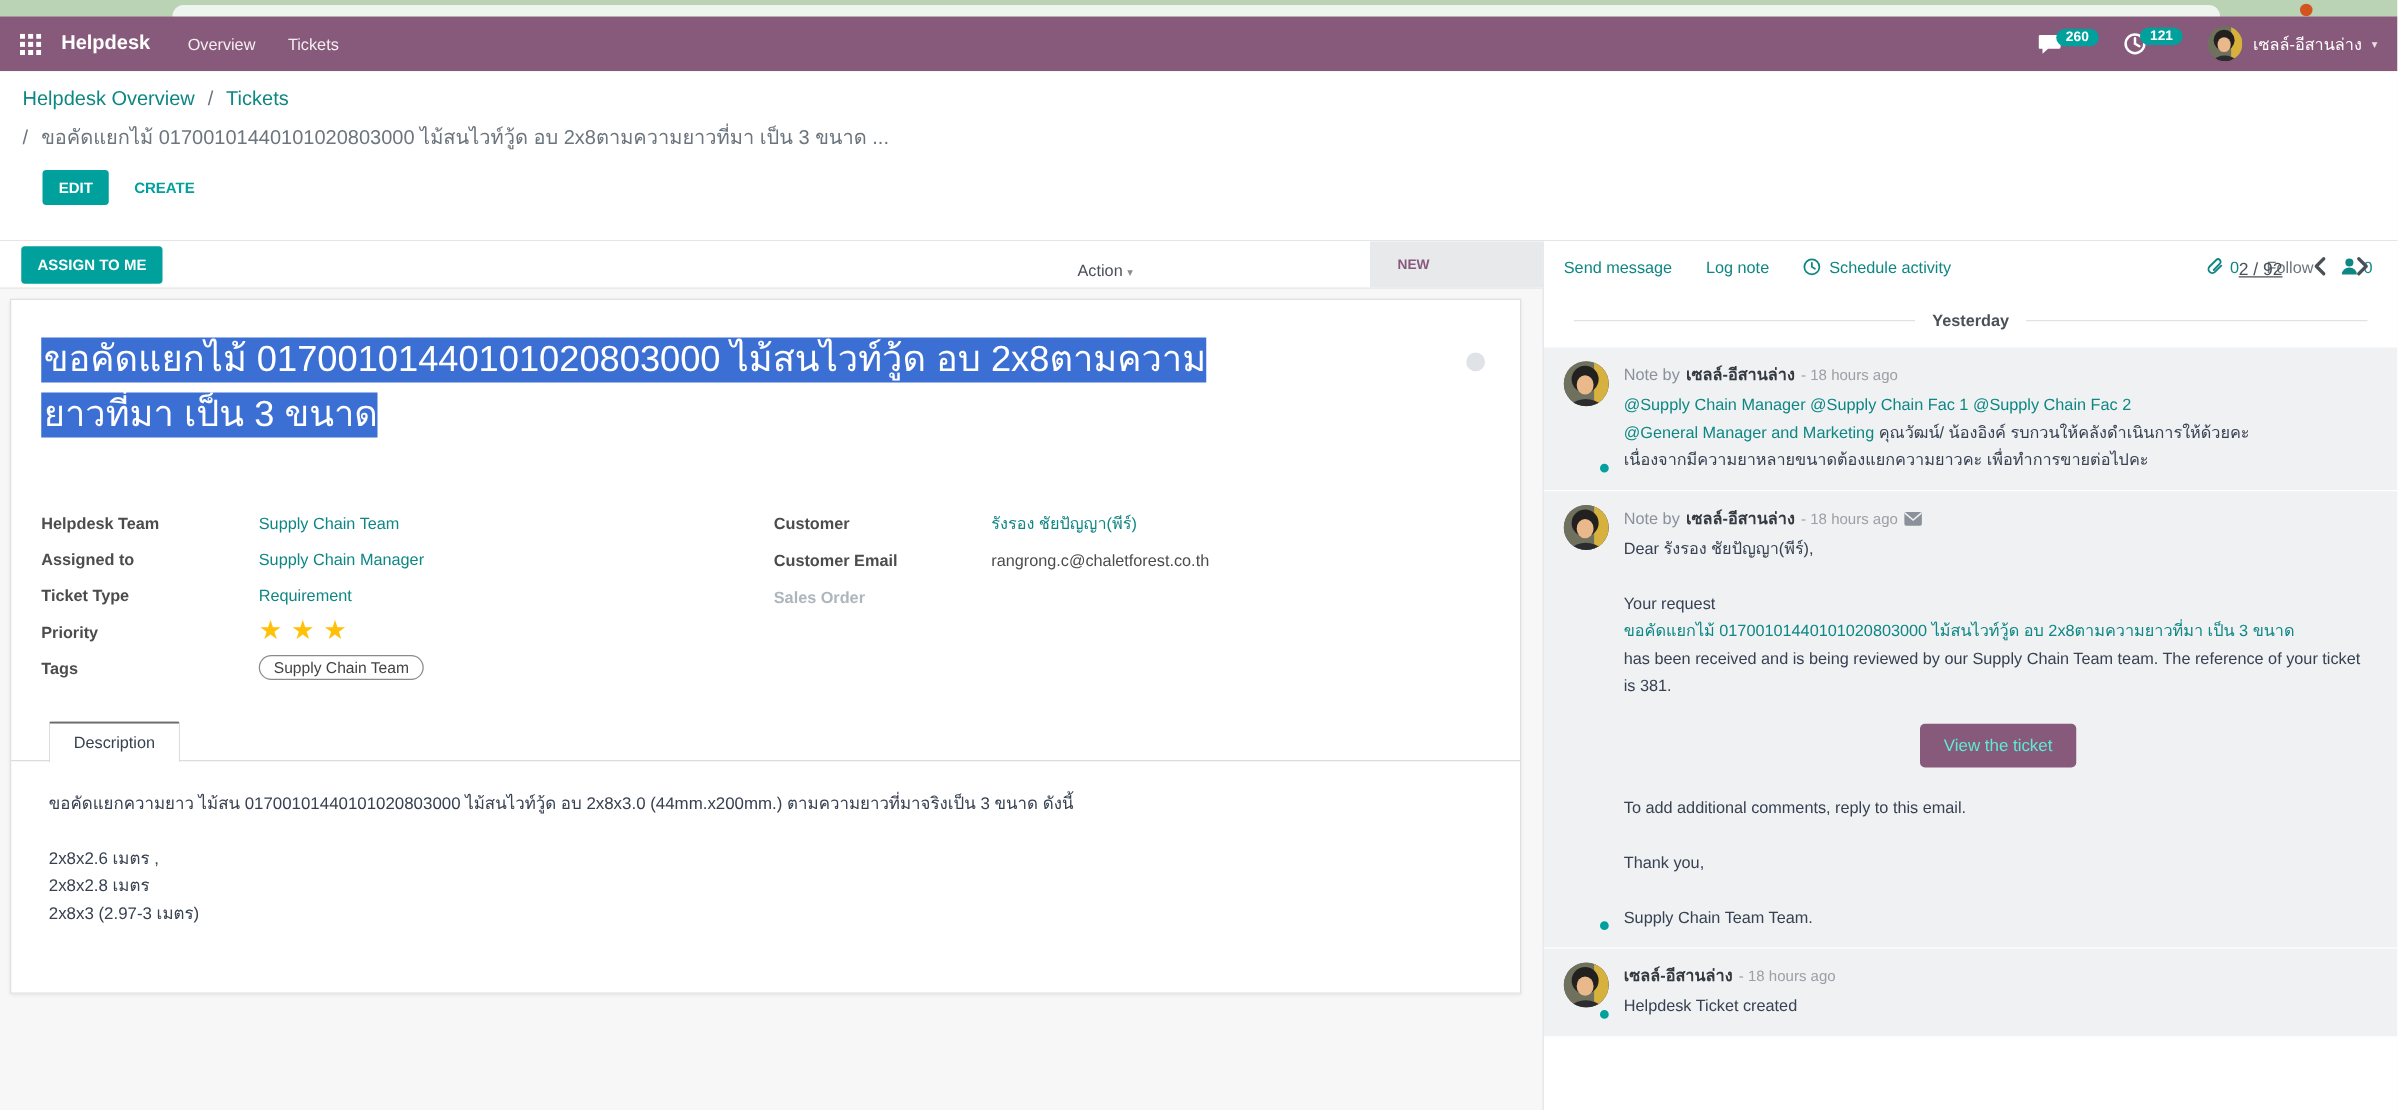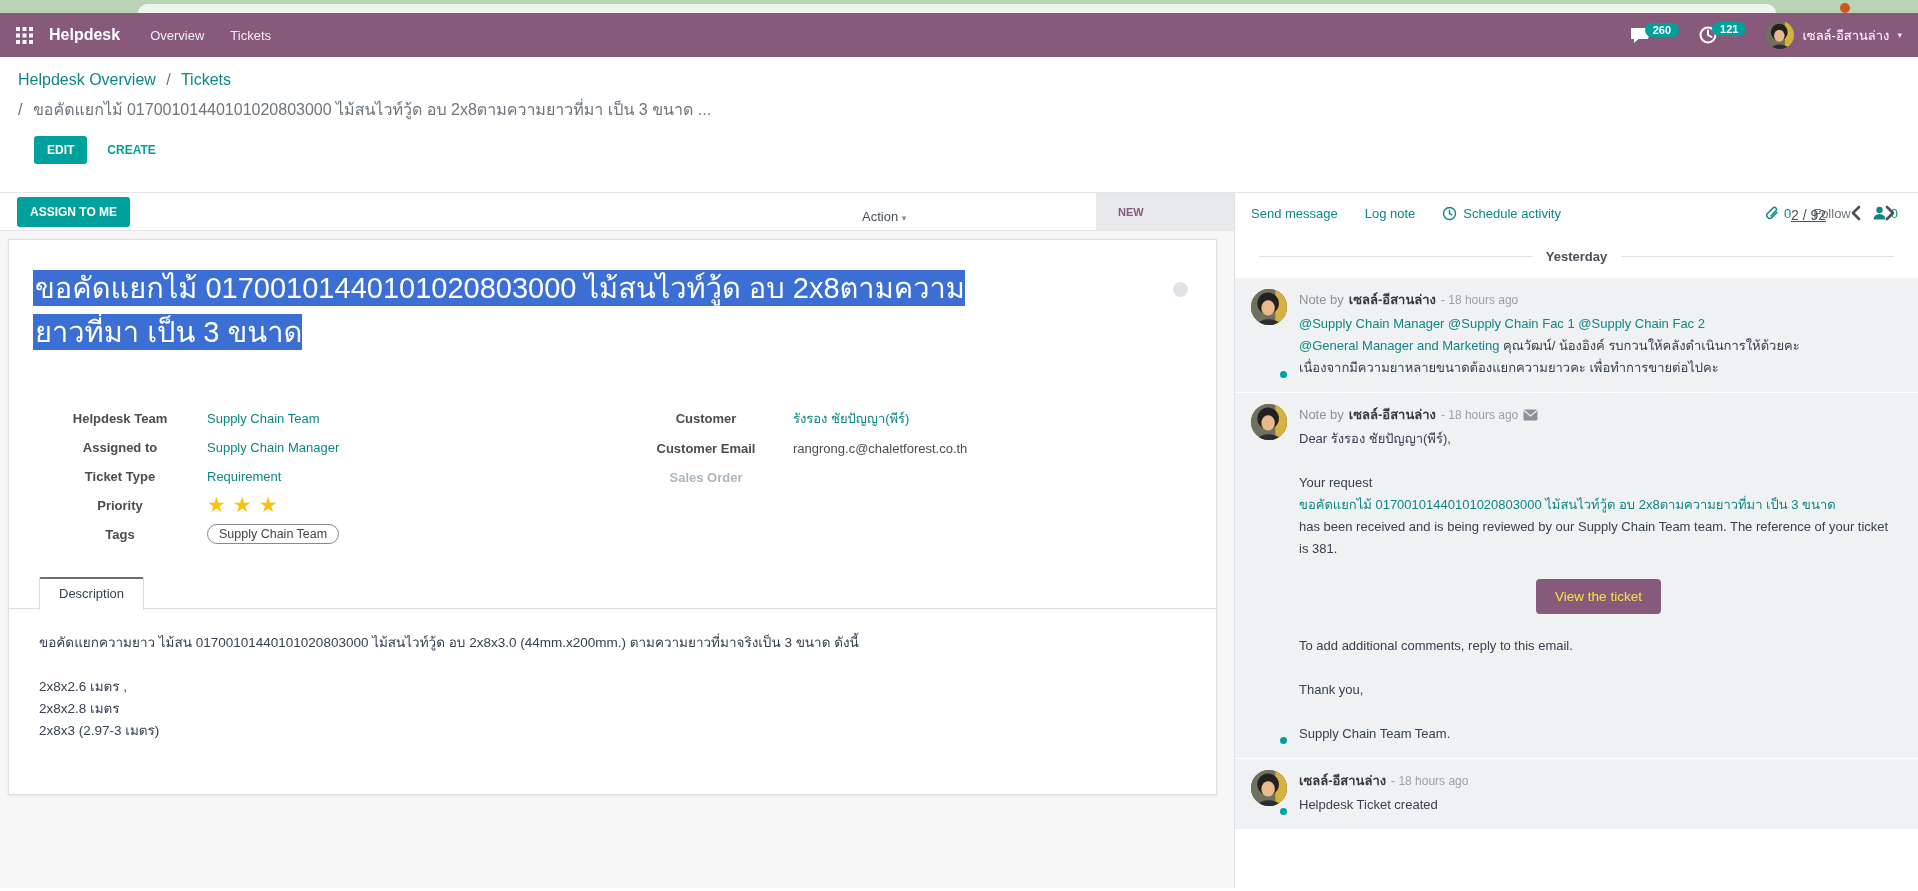--- a/index.html
+++ b/index.html
@@ -71,21 +71,21 @@
   
   .sheet-wrap { flex:1; overflow:hidden; }
   .sheet { position:relative; margin:8px 0 0 8px; width:1209px; height:556px;
            background:#fff; border:1px solid #e0e0e0; box-shadow:0 1px 3px rgba(0,0,0,.08); }
   .kanban-dot { position:absolute; top:42px; right:28px; width:15px; height:15px;
                 border-radius:50%; background:#dfe3e8; cursor:pointer; }
   .ticket-title { position:absolute; top:26px; left:24px; width:940px;
                   font-size:29px; line-height:44px; color:#fff; }
   .ticket-title .sel { background:#3b6fd4; padding:2px 0 2px 2px;
                        box-decoration-break:clone; }
-  .fgroup { position:absolute; top:168px; font-size:13px;text-align:center; }
+  .fgroup { position:absolute; top:168px; font-size:13px; }
   .fgroup.gleft  { left:24px;  width:560px; }
   .fgroup.gright { left:610px; width:570px; }
   .frow { display:flex; align-items:center; min-height:20px; margin-bottom:9px; }
   .flabel { width:174px; font-weight:bold; color:#4c4c4c; flex:none; }
   .flabel.muted { color:#adb5bd; font-weight:bold; }
   .fvalue { color:#4c4c4c; }
   .fvalue.link { color:#0e8784; cursor:pointer; }
   .stars { color:#ffc107; font-size:21px; letter-spacing:7px; cursor:pointer; line-height:18px; }
   .tag-pill { display:inline-block; border:1px solid #8a8a8a; border-radius:12px;
               padding:2px 11px; font-size:12.5px; color:#444; }
@@ -117,21 +117,21 @@
   .presence-dot { position:absolute; right:-2px; bottom:-1px; width:11px; height:11px;
                   border-radius:50%; background:#00a09d; border:2px solid #eff1f3; }
   .msg-main { flex:1; min-width:0; font-size:13px; color:#374151; line-height:22px; }
   .msg-header { font-size:13px; margin-bottom:2px; display:flex; align-items:center; gap:5px; }
   .msg-prefix { color:#8b919a; }
   .msg-author { color:#343a40; font-weight:bold; }
   .msg-time { color:#9aa0a6; font-size:12px; }
   .mention { color:#0e8784; cursor:pointer; }
   .msg-link { color:#0e8784; cursor:pointer; }
   .para-gap { height:22px; }
-  .btn-view-ticket { display:block; margin:19px auto 21px; background:#875a7b; color:#fde047;
+  .btn-view-ticket { display:block; margin:19px auto 21px; background:#875a7b; color:#5eead4;
                      border:none; border-radius:4px; padding:10px 19px; font-size:13.5px;
                      cursor:pointer; }
   .msg2-center { width:100%; }
 
   .icon-stroke { stroke:#0e8784; fill:none; stroke-width:1.5; }
 </style>
 </head>
 <body>
 
 <div class="browser-strip">

